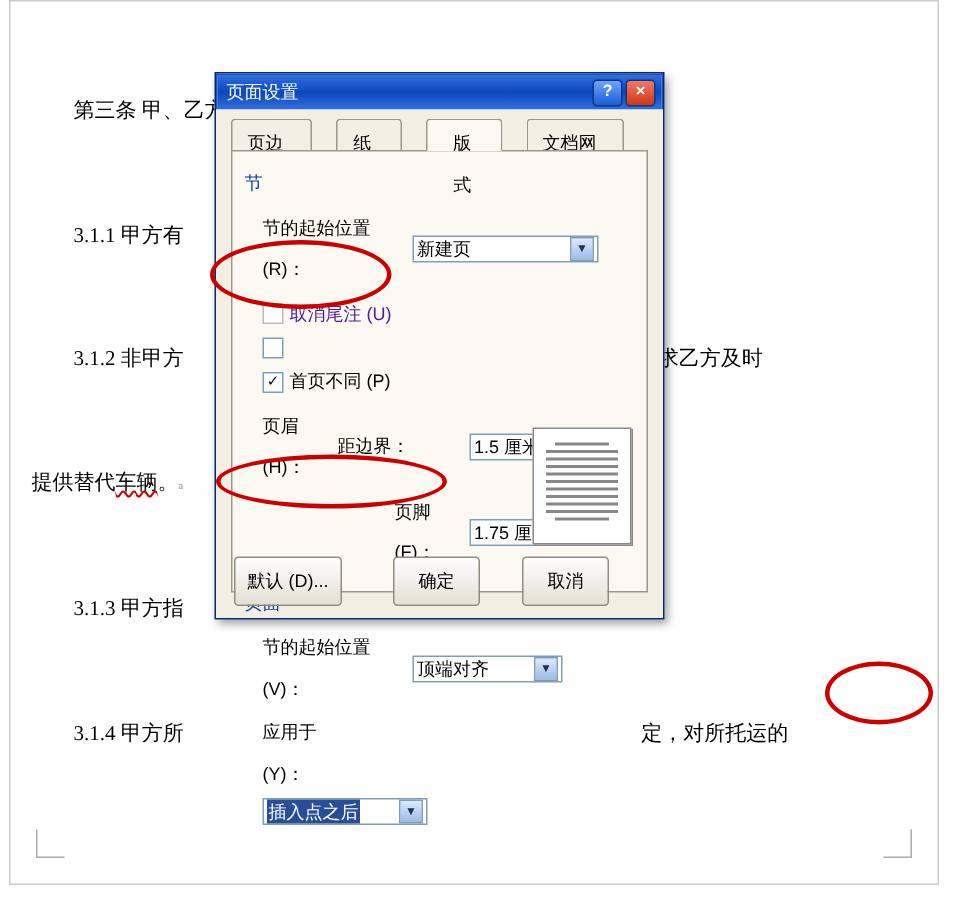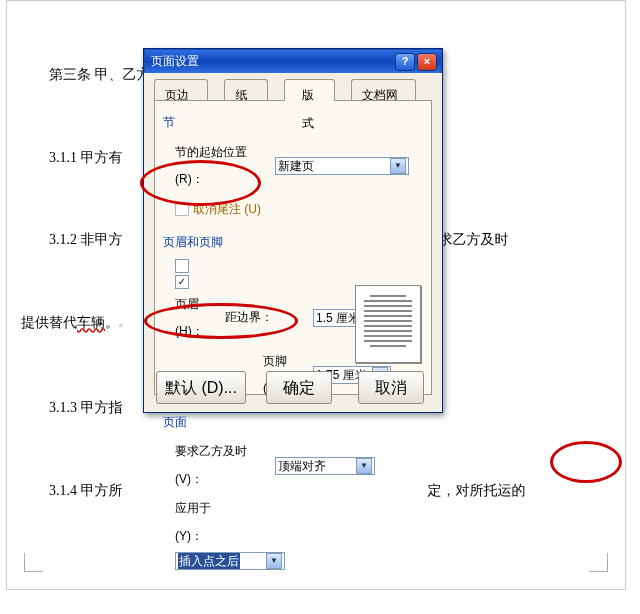--- a/index.html
+++ b/index.html
@@ -94,27 +94,27 @@
   .sel-arrow{
     width:14px;height:14px;margin-left:4px;
     background:linear-gradient(#dbeafe,#9bbce8);
     border:1px solid #7f9db9;
     display:flex;align-items:center;justify-content:center;
     font-size:8px;color:#234;
   }
   .sel.highlight .sel-text{background:#284e98;color:#fff;padding:0 1px}
   .chk{width:12px;height:12px;border:1px solid #7f9db9;background:#fff;display:inline-flex;align-items:center;justify-content:center;margin-right:4px;font-size:10px;line-height:10px}
   .chk.disabled{border-color:#bbb;color:#999}
-  .disabled-text{color:#a16207}
+  .disabled-text{color:#4c1d95}
   .btn{
     background:linear-gradient(#fefefe,#e4e0d4);
     border:1px solid #8f8b7d;border-radius:3px;
-    padding:2px 8px;font-size:16px;margin-right:6px;
-  }
-  .bottom-btns{position:absolute;right:12px;bottom:8px;display:flex;gap:20px}
+    padding:2px 8px;font-size:12px;margin-right:24px;
+  }
+  .bottom-btns{position:absolute;right:12px;bottom:8px;display:flex;gap:4px}
   .left-btn{position:absolute;left:12px;bottom:8px}
   
   .preview{
     position:absolute;right:10px;top:184px;
     width:66px;height:78px;
     border:1px solid #888;
     background:#fff;
     box-shadow:1px 1px 0 #888;
     padding:6px 8px;box-sizing:border-box;
   }
@@ -173,57 +173,57 @@
       <div class="tab">页边距</div>
       <div class="tab">纸张</div>
       <div class="tab active">版式</div>
       <div class="tab">文档网格</div>
     </div>
     <div class="tab-panel">
 
       <div class="group-label">节</div>
       <div class="row indent">
         <span style="width:100px">节的起始位置 (R)：</span>
-        <div class="sel" style="width:134px">
+        <div class="sel" style="width:124px">
           <span class="sel-text">新建页</span>
           <span class="sel-arrow">▼</span>
         </div>
       </div>
       <div class="row indent disabled-text">
         <span class="chk disabled"></span>
         <span>取消尾注 (U)</span>
       </div>
 
-      <div class="group-label" style="margin-top:6px">页眉和页脚</div>
       <div class="row indent">
         <span class="chk"></span>
       </div>
       <div class="row indent">
         <span class="chk">✓</span>
+        <span>首页不同 (P)</span>
       </div>
       <div class="row indent">
         <span style="width:50px">页眉 (H)：</span>
         <span style="width:88px">距边界：</span>
         <div class="sel" style="width:78px">
           <span class="sel-text">1.5 厘米</span>
           <span class="sel-arrow">▾</span>
         </div>
       </div>
       <div class="row indent">
         <span style="width:88px"></span>
         <span style="width:50px">页脚 (F)：</span>
         <div class="sel" style="width:78px">
           <span class="sel-text">1.75 厘米</span>
           <span class="sel-arrow">▾</span>
         </div>
       </div>
 
       <div class="group-label" style="margin-top:6px">页面</div>
       <div class="row indent">
-        <span style="width:100px">要求乙方及时 (V)：</span>
+        <span style="width:100px">节的起始位置 (V)：</span>
         <div class="sel" style="width:100px">
           <span class="sel-text">顶端对齐</span>
           <span class="sel-arrow">▼</span>
         </div>
       </div>
 
       <div class="row indent">
         <span style="width:62px">应用于 (Y)：</span>
       </div>
       <div class="row indent">

